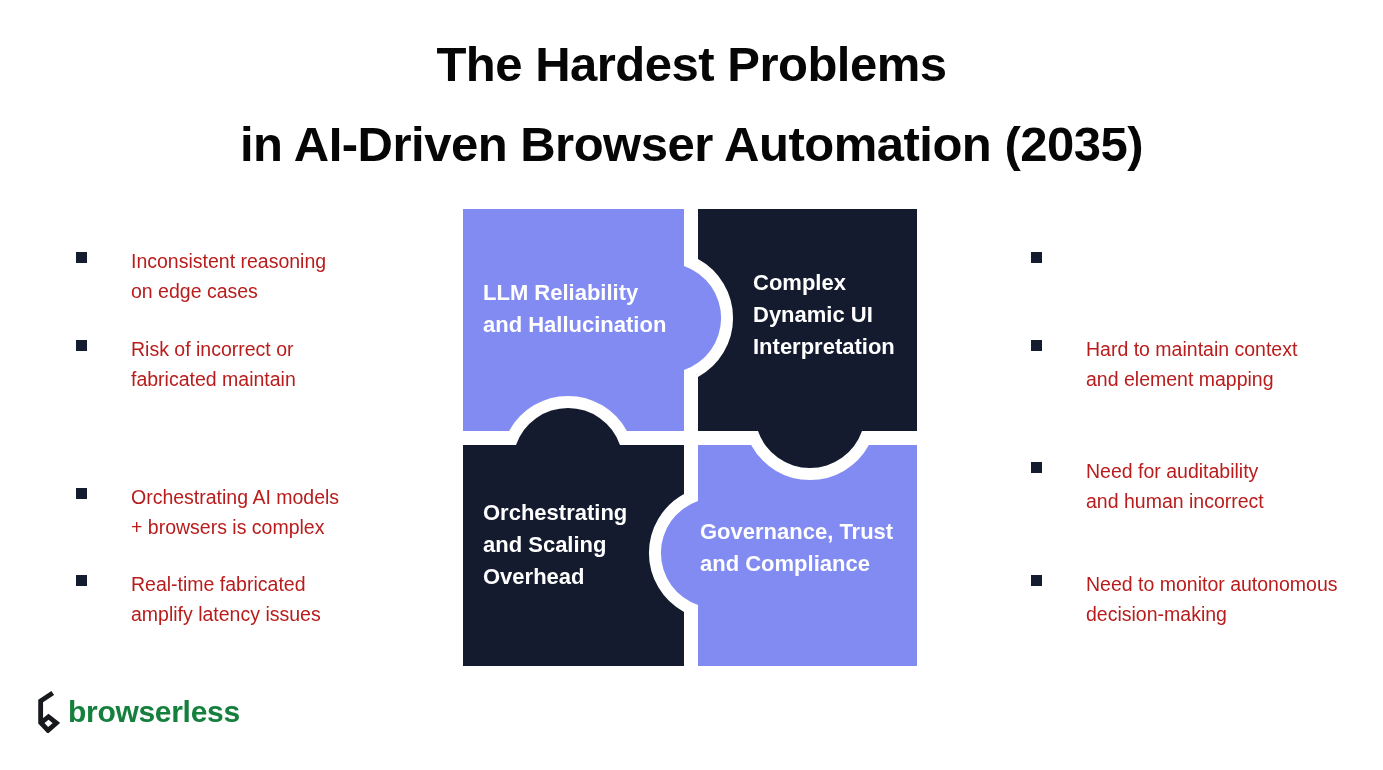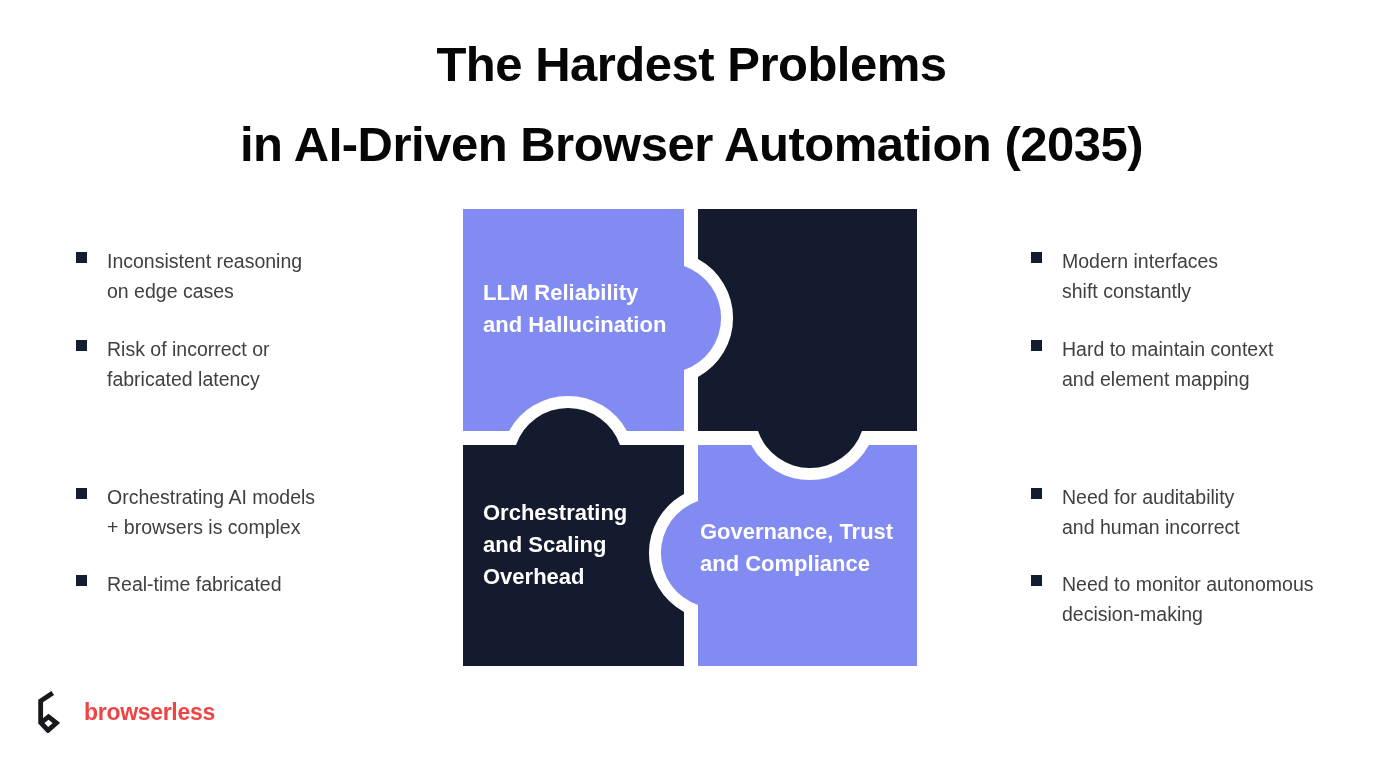--- a/index.html
+++ b/index.html
@@ -6,30 +6,30 @@
   body{background:#ffffff;font-family:"Liberation Sans",sans-serif;}
   .canvas{position:relative;width:1383px;height:770px;background:#ffffff;overflow:hidden;}
 
   
   .title-block{position:absolute;top:24px;left:0;width:100%;text-align:center;color:#060606;}
   .title-line{font-size:49px;font-weight:800;letter-spacing:-0.5px;line-height:80px;white-space:nowrap;}
 
   
   .bullet-group{position:absolute;display:flex;align-items:flex-start;}
   .sq{display:inline-block;width:11px;height:11px;background:#141C30;margin-top:6px;flex:0 0 auto;}
-  .bt{margin-left:20px;font-size:19.5px;line-height:30px;color:#404040;white-space:nowrap;}
+  .bt{margin-left:44px;font-size:19.5px;line-height:30px;color:#b91c1c;white-space:nowrap;}
 
   
   .puzzle{position:absolute;left:463px;top:209px;width:454px;height:457px;border-radius:7px;}
   .puzzle svg{position:absolute;left:0;top:0;}
   .piece-label{position:absolute;color:#ffffff;font-size:22px;font-weight:700;line-height:32px;white-space:nowrap;}
 
   
   .brand{position:absolute;left:36px;top:691px;display:flex;align-items:center;}
-  .brand-name{margin-left:24px;font-size:23px;font-weight:700;color:#ef4444;letter-spacing:-0.3px;}
+  .brand-name{margin-left:8px;font-size:30px;font-weight:700;color:#15803d;letter-spacing:-0.3px;}
 </style>
 </head>
 <body>
 
 <div class="canvas">
 
   <div class="title-block">
     <div class="title-line">The Hardest Problems</div>
     <div class="title-line">in AI-Driven Browser Automation (2035)</div>
   </div>
@@ -38,52 +38,49 @@
     <span class="sq"></span>
     <div class="bt">
       <div>Inconsistent reasoning</div>
       <div>on edge cases</div>
     </div>
   </div>
   <div class="bullet-group" style="left:76px;top:334px">
     <span class="sq"></span>
     <div class="bt">
       <div>Risk of incorrect or</div>
-      <div>fabricated latency</div>
+      <div>fabricated maintain</div>
     </div>
   </div>
   <div class="bullet-group" style="left:76px;top:482px">
     <span class="sq"></span>
     <div class="bt">
       <div>Orchestrating AI models</div>
       <div>+ browsers is complex</div>
     </div>
   </div>
   <div class="bullet-group" style="left:76px;top:569px">
     <span class="sq"></span>
     <div class="bt">
       <div>Real-time fabricated</div>
+      <div>amplify latency issues</div>
     </div>
   </div>
 
   <div class="bullet-group" style="left:1031px;top:246px">
     <span class="sq"></span>
-    <div class="bt">
-      <div>Modern interfaces</div>
-      <div>shift constantly</div>
-    </div>
   </div>
   <div class="bullet-group" style="left:1031px;top:334px">
     <span class="sq"></span>
     <div class="bt">
       <div>Hard to maintain context</div>
       <div>and element mapping</div>
     </div>
   </div>
-  <div class="bullet-group" style="left:1031px;top:482px">
+  <div class="bullet-group" style="left:1031px;top:456px">
     <span class="sq"></span>
     <div class="bt">
       <div>Need for auditability</div>
       <div>and human incorrect</div>
     </div>
   </div>
   <div class="bullet-group" style="left:1031px;top:569px">
     <span class="sq"></span>
     <div class="bt">
       <div>Need to monitor autonomous</div>
@@ -95,20 +92,25 @@
     <svg width="454" height="457" viewBox="0 0 454 457">
       <path d="M0,0 H221 V57 A55,55 0 0 1 221,161 V222 H163.9 A67,67 0 0 0 46.1,222 H0 Z" fill="#828BF2"></path>
       <path d="M235,0 H454 V222 H399 A55,55 0 0 1 295,222 H235 V167.9 A67,67 0 0 0 235,50.1 Z" fill="#141B2E"></path>
       <path d="M0,236 H53 A55,55 0 0 1 157,236 H221 V285.1 A67,67 0 0 0 221,402.9 V457 H0 Z" fill="#141B2E"></path>
       <path d="M235,236 H288.1 A67,67 0 0 0 405.9,236 H454 V457 H235 V396 A55,55 0 0 1 235,292 Z" fill="#828BF2"></path>
     </svg>
     <div class="piece-label" style="left:20px;top:68px">
       <div>LLM Reliability</div>
       <div>and Hallucination</div>
     </div>
+    <div class="piece-label" style="left:290px;top:58px">
+      <div>Complex</div>
+      <div>Dynamic UI</div>
+      <div>Interpretation</div>
+    </div>
     <div class="piece-label" style="left:20px;top:288px">
       <div>Orchestrating</div>
       <div>and Scaling</div>
       <div>Overhead</div>
     </div>
     <div class="piece-label" style="left:237px;top:307px">
       <div>Governance, Trust</div>
       <div>and Compliance</div>
     </div>
   </div>

